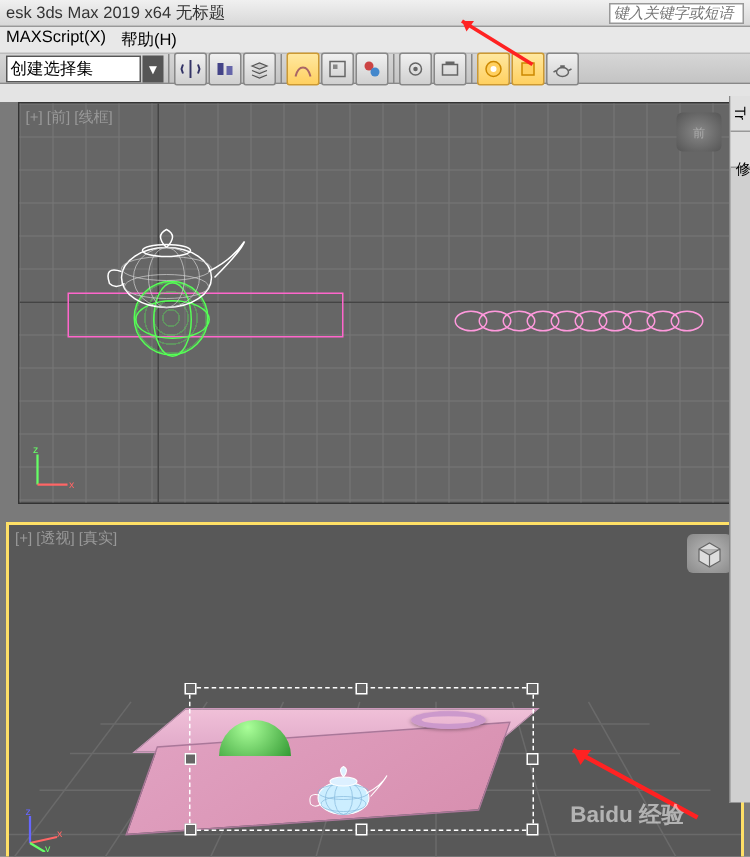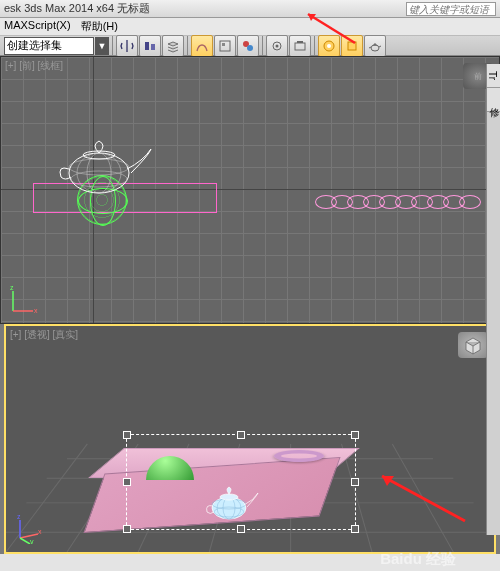--- a/index.html
+++ b/index.html
@@ -9,21 +9,21 @@
 .menu-item { cursor: pointer; }
 .search-box { position: absolute; top: 2px; right: 4px; width: 90px; height: 14px; font-size: 10px; background: #fff; border: 1px solid #999; padding: 0 2px; color: #aaa; font-style: italic; }
 .toolbar { background: linear-gradient(#d6d6d6, #c4c4c4); height: 20px; border-bottom: 1px solid #888; display: flex; align-items: center; padding: 0 4px; gap: 1px; }
 .tb-dropdown { background: #fff; border: 1px solid #555; font-size: 11px; height: 18px; width: 90px; padding: 0 2px; }
 .tb-dd-arrow { width: 14px; height: 18px; background: #555; color: #fff; font-size: 9px; display: flex; align-items: center; justify-content: center; }
 .tb-btn { width: 22px; height: 22px; background: linear-gradient(#f0f0f0, #d0d0d0); border: 1px solid #888; border-radius: 2px; display: flex; align-items: center; justify-content: center; font-size: 14px; cursor: pointer; }
 .tb-btn.active { background: linear-gradient(#ffe8a0, #ffd060); border-color: #cc9933; }
 .tb-sep { width: 1px; height: 20px; background: #888; margin: 0 2px; }
 .arrow-red { position: absolute; top: 8px; left: 300px; pointer-events: none; }
 .viewport-area { position: relative; background: #7a7a7a; }
-.viewport-top { margin: 0; height: 268px; background: #666; position: relative; border: 1px solid #333; }
+.viewport-top { margin: 12px; height: 268px; background: #666; position: relative; border: 1px solid #333; }
 .vp-label { position: absolute; top: 2px; left: 4px; color: #999; font-size: 10px; }
 .vp-cube { position: absolute; top: 6px; right: 6px; width: 30px; height: 26px; background: radial-gradient(#888, #555); border-radius: 4px; display: flex; align-items: center; justify-content: center; color: #aaa; font-size: 8px; }
 .grid-top { position: absolute; inset: 0; background-image: linear-gradient(#777 1px, transparent 1px), linear-gradient(90deg, #777 1px, transparent 1px); background-size: 22px 22px; }
 .horizon { position: absolute; left: 0; right: 0; top: 132px; height: 1px; background: #444; }
 .vertical-ax { position: absolute; top: 0; bottom: 0; left: 92px; width: 1px; background: #444; }
 .pink-rect { position: absolute; left: 32px; top: 126px; width: 184px; height: 30px; border: 1px solid #ff66cc; }
 .green-sphere { position: absolute; left: 76px; top: 118px; width: 50px; height: 50px; border: 1px solid #55ff55; border-radius: 50%; background: repeating-radial-gradient(circle, transparent 0 5px, rgba(85,255,85,0.3) 5px 6px); }
 .green-sphere::before, .green-sphere::after { content: ""; position: absolute; border: 1px solid #55ff55; border-radius: 50%; }
 .green-sphere::before { left: 12px; top: 0; width: 24px; height: 48px; }
 .green-sphere::after { left: 0; top: 12px; width: 48px; height: 24px; }
@@ -37,28 +37,28 @@
 .pink-box-top { position: absolute; left: 100px; top: 122px; width: 236px; height: 30px; background: linear-gradient(#f0c0d8, #e0a8c8); transform: skewX(-50deg); border: 1px solid #cc99bb; }
 .sel-bracket { position: absolute; left: 120px; top: 108px; width: 230px; height: 96px; border: 1px dashed #fff; pointer-events: none; }
 .sel-bracket .corner { position: absolute; width: 8px; height: 8px; border: 1px solid #fff; background: #666; }
 .green-hemi { position: absolute; left: 140px; top: 130px; width: 48px; height: 24px; background: radial-gradient(circle at 40% 20%, #aaff99, #339933); border-radius: 48px 48px 0 0; }
 .teapot-3d { position: absolute; left: 195px; top: 152px; width: 60px; height: 44px; }
 .torus { position: absolute; left: 268px; top: 118px; width: 50px; height: 24px; border: 7px solid #cc99cc; border-radius: 50%; transform: rotateX(60deg); box-shadow: 0 2px 4px rgba(0,0,0,0.3); }
 .arrow-red2 { position: absolute; bottom: 26px; right: 24px; pointer-events: none; }
 .side-panel { position: absolute; right: 0; top: 64px; width: 14px; bottom: 36px; background: #d0d0d0; border-left: 1px solid #888; }
 .side-tabs { display: flex; flex-direction: column; }
 .side-tab { height: 24px; background: #e0e0e0; border-bottom: 1px solid #999; font-size: 10px; writing-mode: vertical-lr; text-align: center; }
-.watermark { position: absolute; right: 44px; bottom: 6px; color: rgba(255,255,255,0.4); font-size: 11px; text-align: left; line-height: 13px; }
+.watermark { position: absolute; right: 44px; bottom: 21px; color: rgba(255,255,255,0.4); font-size: 11px; text-align: left; line-height: 13px; }
 .watermark .logo { font-size: 15px; font-weight: bold; color: rgba(255,255,255,0.55); }
 </style>
 </head>
 <body>
 
 <div class="title-bar">
-  <span>esk 3ds Max  2014 x64   无标题</span>
+  <span>esk 3ds Max  2019 x64   无标题</span>
 </div>
 <input class="search-box" placeholder="键入关键字或短语" style="">
 
 <div class="menu-bar">
   <span class="menu-item">MAXScript(X)</span>
   <span class="menu-item">帮助(H)</span>
 </div>
 
 <div class="toolbar">
   <div class="tb-dropdown">创建选择集</div>

